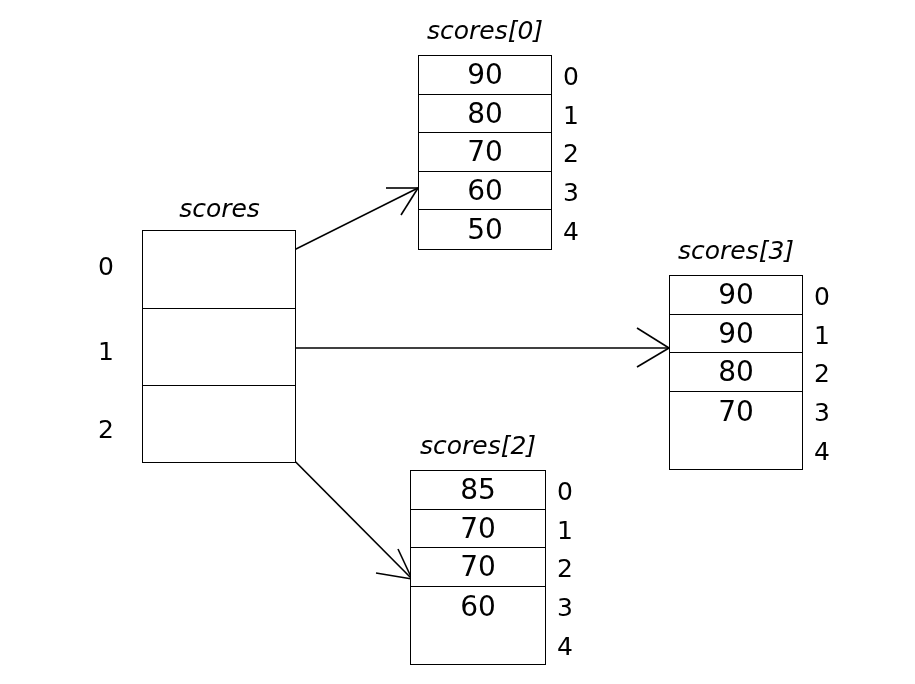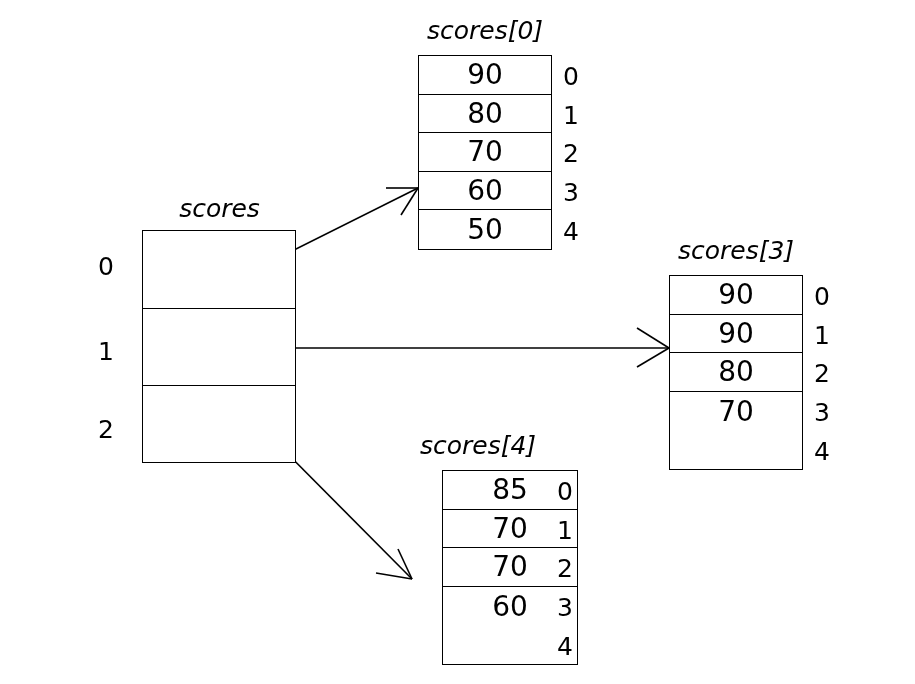--- a/index.html
+++ b/index.html
@@ -106,21 +106,21 @@
 
   
   #scores1-block { left: 669px; top: 236px; width: 134px; }
   #scores1-title { top: 0px; }
   #scores1-box { left: 0px; top: 39px; width: 134px; height: 195px; }
   #scores1-box .cell { height: 38.6px; }
 
   
   #scores2-block { left: 410px; top: 431px; width: 136px; }
   #scores2-title { top: 0px; }
-  #scores2-box { left: 0px; top: 39px; width: 136px; height: 195px; margin-left: 32px; }
+  #scores2-box { left: 0px; top: 39px; width: 136px; height: 195px; }
   #scores2-box .cell { height: 38.6px; }
 </style>
 </head>
 <body>
 
 <div id="canvas">
 
   <svg id="arrows" viewBox="0 0 915 684" width="915" height="684" xmlns="http://www.w3.org/2000/svg">
 
     <g>
@@ -181,21 +181,21 @@
       <div class="cell">70</div>
     </div>
   </div>
   <div class="idx-right" style="left:814px; top:284px;">0</div>
   <div class="idx-right" style="left:814px; top:323px;">1</div>
   <div class="idx-right" style="left:814px; top:361px;">2</div>
   <div class="idx-right" style="left:814px; top:400px;">3</div>
   <div class="idx-right" style="left:814px; top:439px;">4</div>
 
   <div class="array-block" id="scores2-block">
-    <div class="array-title" id="scores2-title">scores[4]</div>
+    <div class="array-title" id="scores2-title">scores[2]</div>
     <div class="array-box" id="scores2-box">
       <div class="cell">85</div>
       <div class="cell">70</div>
       <div class="cell">70</div>
       <div class="cell">60</div>
     </div>
   </div>
   <div class="idx-right" style="left:557px; top:479px;">0</div>
   <div class="idx-right" style="left:557px; top:518px;">1</div>
   <div class="idx-right" style="left:557px; top:556px;">2</div>

